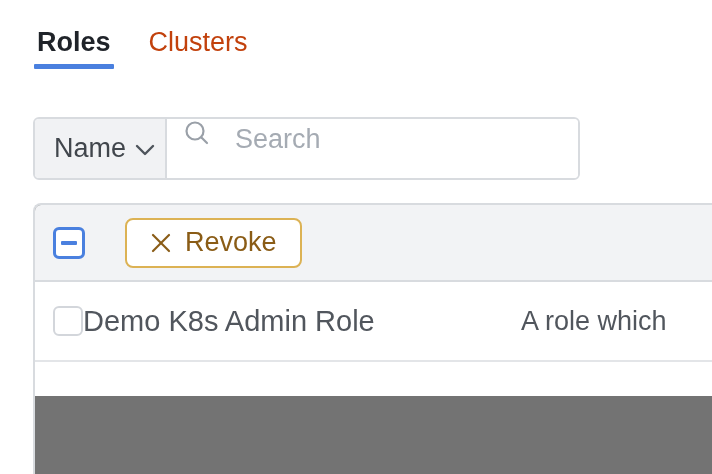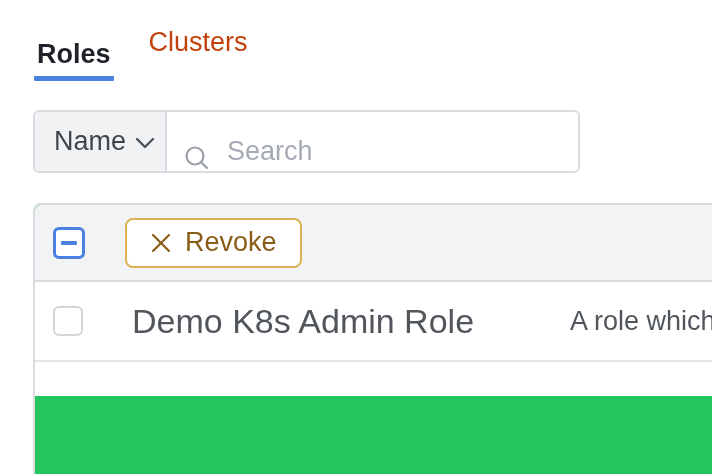--- a/index.html
+++ b/index.html
@@ -3,40 +3,40 @@
 <meta charset="utf-8">
 <style>
   * { margin: 0; padding: 0; box-sizing: border-box; }
   html, body { width: 712px; height: 474px; background: #ffffff; overflow: hidden; }
   body { font-family: "Liberation Sans", "DejaVu Sans", sans-serif; }
   .screen { position: relative; width: 712px; height: 474px; background: #ffffff; overflow: hidden; }
 
   
   .tabs { position: absolute; left: 34px; top: 27px; display: flex; gap: 32px; }
   .tab { padding: 0 3px 11px 3px; font-size: 27px; font-weight: 500; color: #c2410c; cursor: pointer; position: relative; }
-  .tab.active { color: #1f2329; font-weight: 600; margin-top: 12px; }
+  .tab.active { color: #1f2329; font-weight: 600; }
   .tab.active::after { content: ""; position: absolute; left: 0; right: 0; bottom: 0; height: 5px; background: #4a80df; border-radius: 1px; }
 
   
-  .filter-bar { position: absolute; left: 33px; top: 110px; width: 547px; height: 63px;
+  .filter-bar { position: absolute; left: 33px; top: 117px; width: 547px; height: 63px;
     border: 2px solid #d8dbdf; border-radius: 6px; display: flex; overflow: hidden; background: #ffffff; }
   .filter-field { width: 132px; flex-shrink: 0; background: #f1f2f4; border-right: 2px solid #d8dbdf;
     display: flex; align-items: center; padding-left: 19px; gap: 9px; cursor: pointer; }
   .filter-field-label { font-size: 27px; color: #41464c; }
   .chevron-icon { display: flex; align-items: center; margin-top: 3px; }
-  .search-box { flex: 1; display: flex; align-items: flex-end; padding-left: 16px; gap: 17px; background: #ffffff; }
+  .search-box { flex: 1; display: flex; align-items: flex-start; padding-left: 16px; gap: 25px; background: #ffffff; }
   .search-icon { display: flex; align-items: center; flex-shrink: 0; }
   .search-input { border: none; outline: none; flex: 1; font-size: 27px; color: #41464c; background: transparent;
     font-family: "Liberation Sans", "DejaVu Sans", sans-serif; min-width: 0; height: 40px; }
   .search-input::placeholder { color: #a5abb3; }
 
   
   .table { position: absolute; left: 33px; top: 203px; width: 679px; height: 271px;
     border-top: 2px solid #d8dbdf; border-left: 2px solid #d8dbdf; border-top-left-radius: 8px;
-    overflow: hidden; background: #22c55e; }
+    overflow: hidden; background: #737373; }
   .thead { height: 77px; background: #f2f3f5; border-bottom: 2px solid #d8dbdf;
     display: flex; align-items: center; padding-left: 18px; }
   .trow { height: 80px; background: #ffffff; border-bottom: 2px solid #e3e5e8;
     display: flex; align-items: center; padding-left: 18px; }
   .trow-partial { height: 34px; background: #ffffff; }
 
   
   .cb-indeterminate { width: 32px; height: 32px; flex-shrink: 0; background: #ffffff;
     border: 3px solid #4a80df; border-radius: 6px; display: flex; align-items: center; justify-content: center; cursor: pointer; }
   .minus-icon { width: 16px; height: 4px; background: #4a80df; border-radius: 1px; }
@@ -45,21 +45,21 @@
   .row-checkbox .check-icon { display: none; }
   .row-checkbox.checked { background: #4a80df; border-color: #4a80df; }
   .row-checkbox.checked .check-icon { display: block; }
 
   
   .revoke-btn { margin-left: 40px; height: 50px; padding: 0 23px; background: #ffffff;
     border: 2px solid #dcb254; border-radius: 8px; display: flex; align-items: center; gap: 13px;
     font-size: 27px; color: #8a5c16; cursor: pointer; font-family: "Liberation Sans", "DejaVu Sans", sans-serif; }
 
   
-  .cell-name { margin-left: 49px; width: 438px; flex-shrink: 0; font-size: 34px; color: #51565d; white-space: nowrap; overflow: hidden; }
+  .cell-name { width: 438px; flex-shrink: 0; font-size: 29px; color: #51565d; white-space: nowrap; overflow: hidden; }
   .cell-desc { font-size: 27px; color: #51565d; white-space: nowrap; }
 </style>
 </head>
 <body>
 
 <div class="screen">
 
   <div class="tabs">
     <div class="tab active">Roles</div>
     <div class="tab">Clusters</div>

